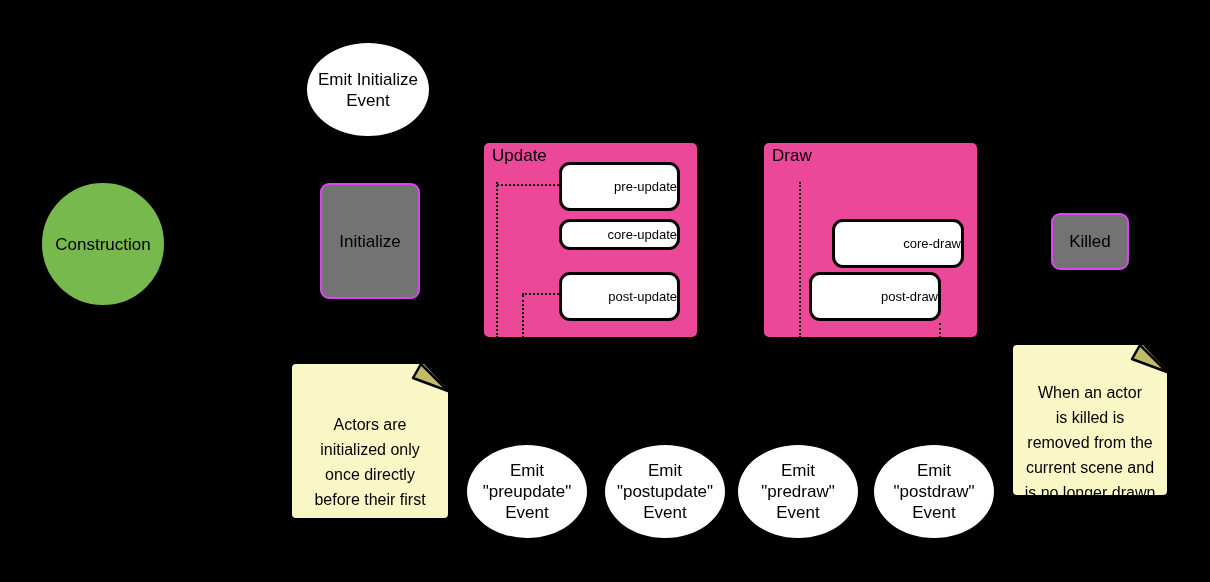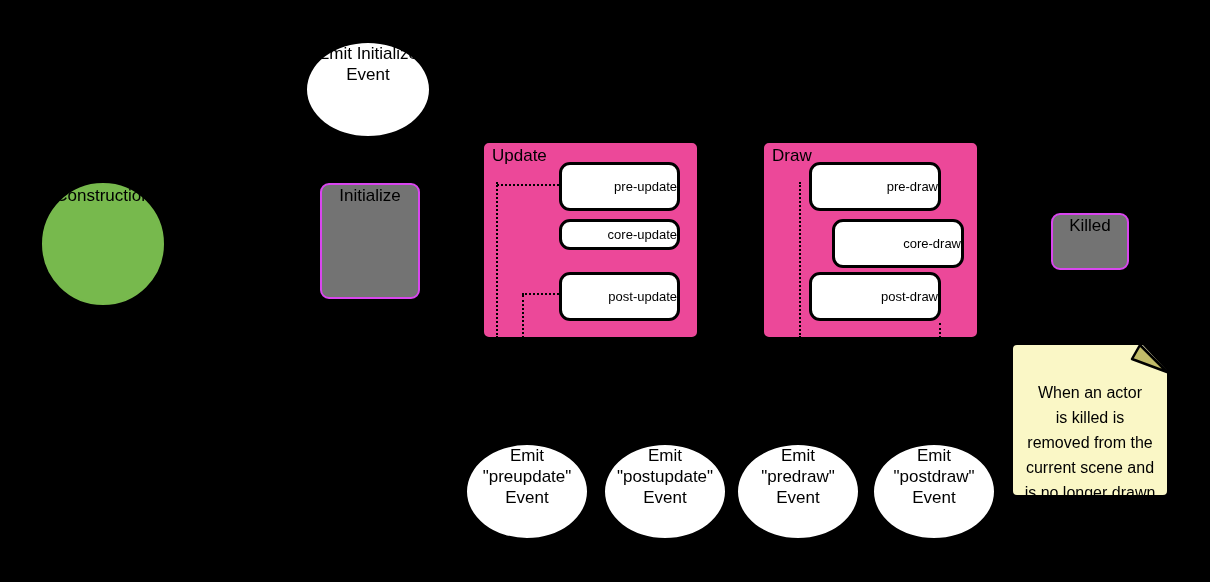--- a/index.html
+++ b/index.html
@@ -1,20 +1,20 @@
 <!DOCTYPE html>
 <html><head>
 <meta charset="utf-8">
 <style>
   html,body{margin:0;padding:0;background:#000;}
   #stage{
     position:relative;width:1210px;height:582px;background:#000000;
     font-family:"Liberation Sans",sans-serif;color:#000;overflow:hidden;
   }
-  .shape{position:absolute;display:flex;justify-content:center;
+  .shape{position:absolute;display:flex;align-items:center;justify-content:center;
     text-align:center;white-space:pre-line;line-height:21px;font-size:17px;color:#000;}
   .ellipse{background:#fff;border:2px solid #000;border-radius:50%;box-sizing:border-box;}
   .rect{background:#737373;border:2px solid #d946ef;border-radius:9px;box-sizing:border-box;}
   .group{position:absolute;background:#ec4899;border:2px solid #000;border-radius:7px;box-sizing:border-box;}
   .group-label{position:absolute;top:3px;left:8px;font-size:17px;white-space:nowrap;}
   .step{position:absolute;display:flex;align-items:center;justify-content:flex-end;
     background:#fff;border:3px solid #000;border-radius:11px;box-sizing:border-box;font-size:13px;}
   .dot-v{position:absolute;width:0;border-left:2px dotted #000;}
   .dot-h{position:absolute;height:0;border-top:2px dotted #000;}
   .note{position:absolute;background:#FAF7C6;border:2px solid #000;border-radius:6px;
@@ -56,35 +56,43 @@
     </div>
     <div class="step" style="left:75px;top:129px;width:121px;height:49px;">
       <span>post-update</span>
     </div>
   </div>
 
   <div class="group" style="left:762px;top:141px;width:217px;height:198px;">
     <div class="group-label">Draw</div>
     <div class="dot-v" style="left:35px;top:39px;height:156px;"></div>
     <div class="dot-v" style="left:175px;top:180px;height:15px;"></div>
-    <div class="step" style="left:45px;top:19px;width:132px;height:49px;">
-      <span>pre-draw</span>
-    </div>
     <div class="step" style="left:45px;top:76px;width:132px;height:49px;margin-left:23px;">
       <span>core-draw</span>
     </div>
     <div class="step" style="left:45px;top:129px;width:132px;height:49px;">
       <span>post-draw</span>
     </div>
   </div>
 
   <div class="shape rect" style="left:1051px;top:213px;width:78px;height:57px;">
     <span>Killed</span>
   </div>
 
+  <div class="note" style="left:290px;top:362px;width:160px;height:158px;padding:23px 4px 0;">
+    <span>Actors are
+initialized only
+once directly
+before their first
+update.</span>
+    <svg class="note-fold" width="44" height="36" viewBox="0 0 44 36">
+      <polygon points="14,0 44,0 44,32" fill="#000000"></polygon>
+      <polygon points="14,3 41,30 6,17" fill="#C2BC69" stroke="#000000" stroke-width="2.5" stroke-linejoin="round"></polygon>
+    </svg>
+  </div>
 
   <div class="note" style="left:1011px;top:343px;width:158px;height:154px;padding:10px 2px 0;">
     <span>When an actor
 is killed is
 removed from the
 current scene and
 is no longer drawn
 or updated</span>
     <svg class="note-fold" width="44" height="36" viewBox="0 0 44 36">
       <polygon points="14,0 44,0 44,32" fill="#000000"></polygon>

